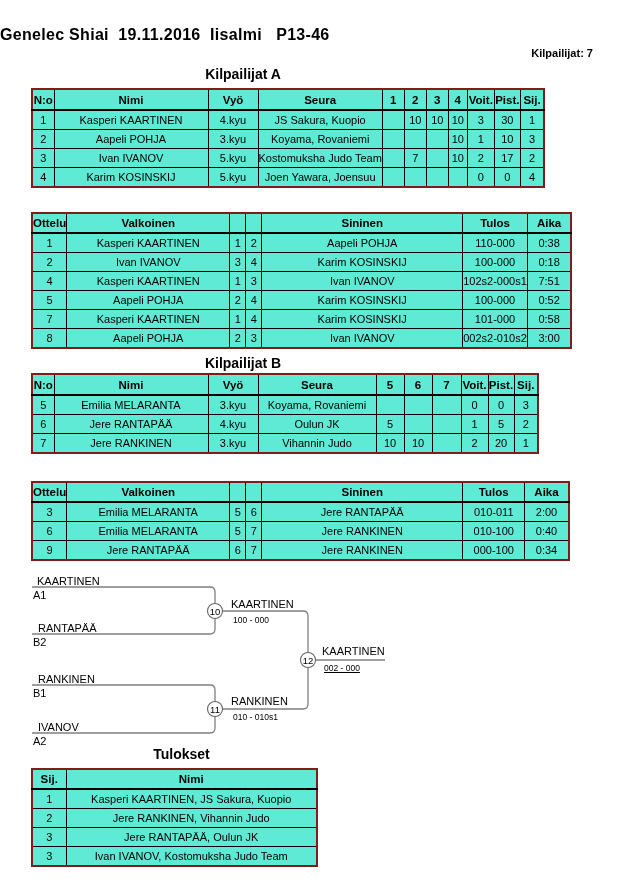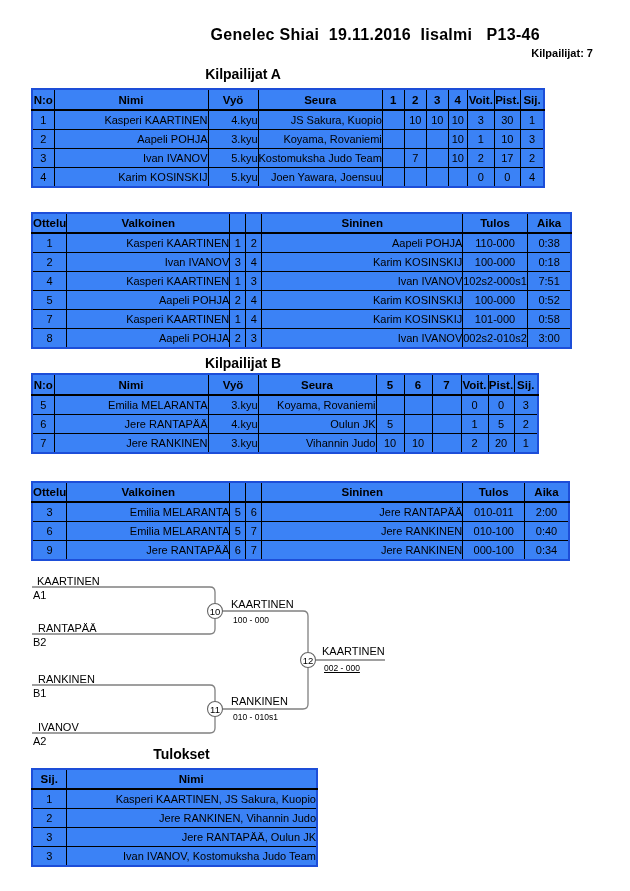--- a/index.html
+++ b/index.html
@@ -1,33 +1,33 @@
 <!DOCTYPE html>
 <html><head>
 <meta charset="utf-8">
 <style>
   html,body{margin:0;padding:0;background:#fff;}
   .page{position:relative;width:630px;height:891px;background:#fff;overflow:hidden;
         font-family:"Liberation Sans","DejaVu Sans",sans-serif;color:#000;}
-  .doc-title{position:absolute;left:0;top:26px;width:540px;text-align:right;
+  .doc-title{position:absolute;left:0;top:26px;width:540px;text-align:left;
              font-size:16px;font-weight:bold;letter-spacing:.3px;white-space:pre;}
   .comp-count{position:absolute;left:420px;top:47px;width:173px;text-align:right;
               font-size:11px;font-weight:bold;}
   .sec-title{position:absolute;font-size:14px;font-weight:bold;text-align:center;}
   .t-pool{left:31px;width:424px;}
   .t-match{left:31px;width:498px;}
   .t-res{left:39px;width:285px;}
   table.tbl{position:absolute;border-collapse:collapse;table-layout:fixed;
-            background:#3b82f6;border:2px solid #1d4ed8;}
+            background:#5eead4;border:2px solid #7f1d1d;}
   .tbl th,.tbl td{border:1px solid #000;padding:0;height:18px;overflow:hidden;
                   white-space:nowrap;font-size:11px;vertical-align:middle;}
   .tbl thead th{border-bottom:2px solid #000;font-size:11.5px;font-weight:bold;height:18px;}
   .pool thead th{height:19px;}
   .c{text-align:center;}
-  .l{text-align:right;padding-left:5px;}
+  .l{text-align:center;padding-left:5px;}
   .p8{padding-left:8px;}
   .p4{padding-left:4px;}
   .hl{border-left-style:hidden;}
   .thl{border-left:2px solid #000;}
   .oth{font-size:10.5px;}
   .bracket-svg{position:absolute;left:0;top:570px;}
   .bk{position:absolute;font-size:11px;white-space:nowrap;}
   .bk-seed{position:absolute;font-size:11px;white-space:nowrap;}
   .bk-score{position:absolute;font-size:8.5px;white-space:nowrap;}
   .bk-num{position:absolute;width:20px;text-align:center;font-size:9.5px;}

